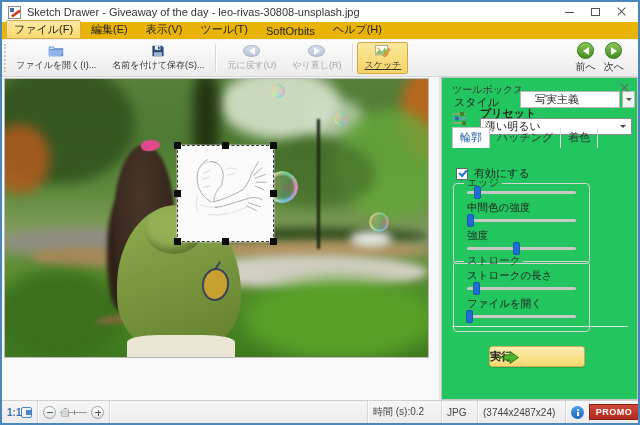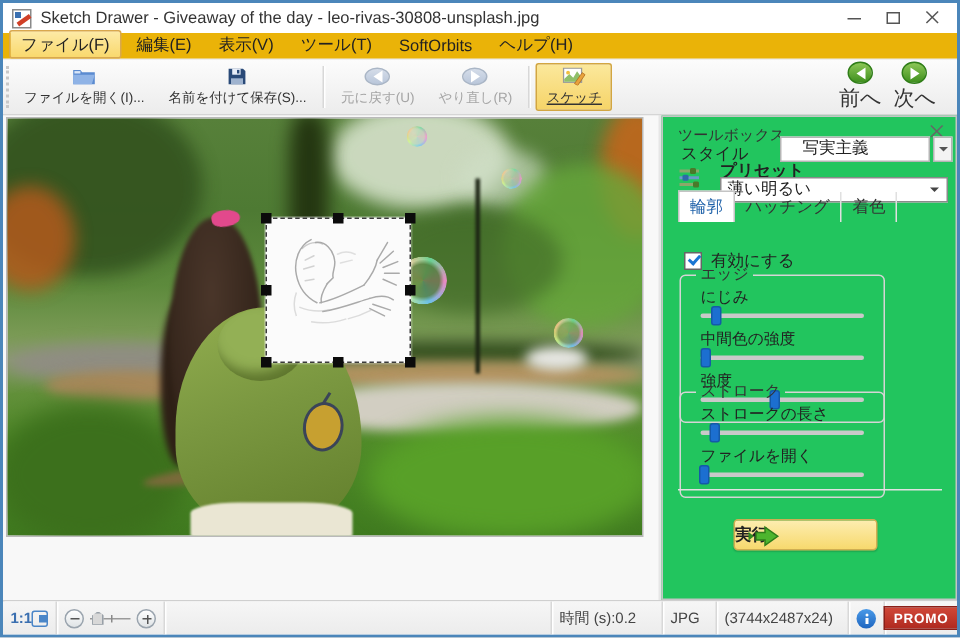--- a/index.html
+++ b/index.html
@@ -35,21 +35,21 @@
   .tbtn.active{ background:linear-gradient(#fbe89c,#f6d468); border-color:#d2a642;}
   .tbtn.active .tlabel{ text-decoration:underline; }
   .tsep{ width:1px; background:#d8d8d8; margin:4px 3px; box-shadow:1px 0 0 #fff; }
   .circle-icon{ width:17px; height:17px; border-radius:50%; display:flex; align-items:center; justify-content:center;}
   .c-gray{ background:linear-gradient(#d5dde9,#b9c6da); border:1px solid #aab6c6;}
   .c-green{ background:linear-gradient(#8cc757,#3f8f1e); border:1px solid #2f7d18;}
   .tri-l{ width:0; height:0; border-style:solid; border-width:4px 6px 4px 0; border-color:transparent #fff transparent transparent;}
   .tri-r{ width:0; height:0; border-style:solid; border-width:4px 0 4px 6px; border-color:transparent transparent transparent #fff;}
   .nav-group{ margin-left:auto; display:flex; padding-right:10px;}
   .nav-btn{ display:flex; flex-direction:column; align-items:center; justify-content:center; padding:1px 4px;}
-  .nav-btn .tlabel{ font-size:14px; color:#333; margin-top:1px;font-family:Liberation Mono, monospace;}
+  .nav-btn .tlabel{ font-size:10px; color:#333; margin-top:1px;font-family:Liberation Mono, monospace;}
   
   .main{ flex:1 1 auto; display:flex; background:#e6e6e6; min-height:0;}
   .canvas{ flex:1 1 auto; background:#f8f8f8; position:relative; overflow:hidden;}
   
   .photo{ position:absolute; left:3px; top:2px; width:423px; height:278px; overflow:hidden;
     background:linear-gradient(180deg,#57803a 0%,#4e7a33 22%,#5d8a3c 40%,#7a9a55 52%,#8a9a70 58%,#62903a 66%,#4f8a28 78%,#3f7a1f 100%);
     outline:1px solid #b9b9b9;}
   .blob{ position:absolute; border-radius:50%; filter:blur(6px);}
   .b-sky1{ left:215px; top:-10px; width:120px; height:70px; background:#d7e3cc; opacity:.9;}
   .b-sky2{ left:300px; top:20px; width:60px; height:40px; background:#cfdec6; opacity:.7;}
@@ -332,21 +332,20 @@
 
       <div class="chkrow">
         <span class="chk checked"></span>
         <span>有効にする</span>
       </div>
 
       <fieldset class="group g0">
         <legend>エッジ</legend>
         <div class="sliders">
             <div class="srow">
-              <div class="slabel">にじみ</div>
               <div class="strack">
                 <div class="sthumb" style="left: 9%;"></div>
               </div>
             </div>
             <div class="srow">
               <div class="slabel">中間色の強度</div>
               <div class="strack">
                 <div class="sthumb" style="left: 3%;"></div>
               </div>
             </div>

